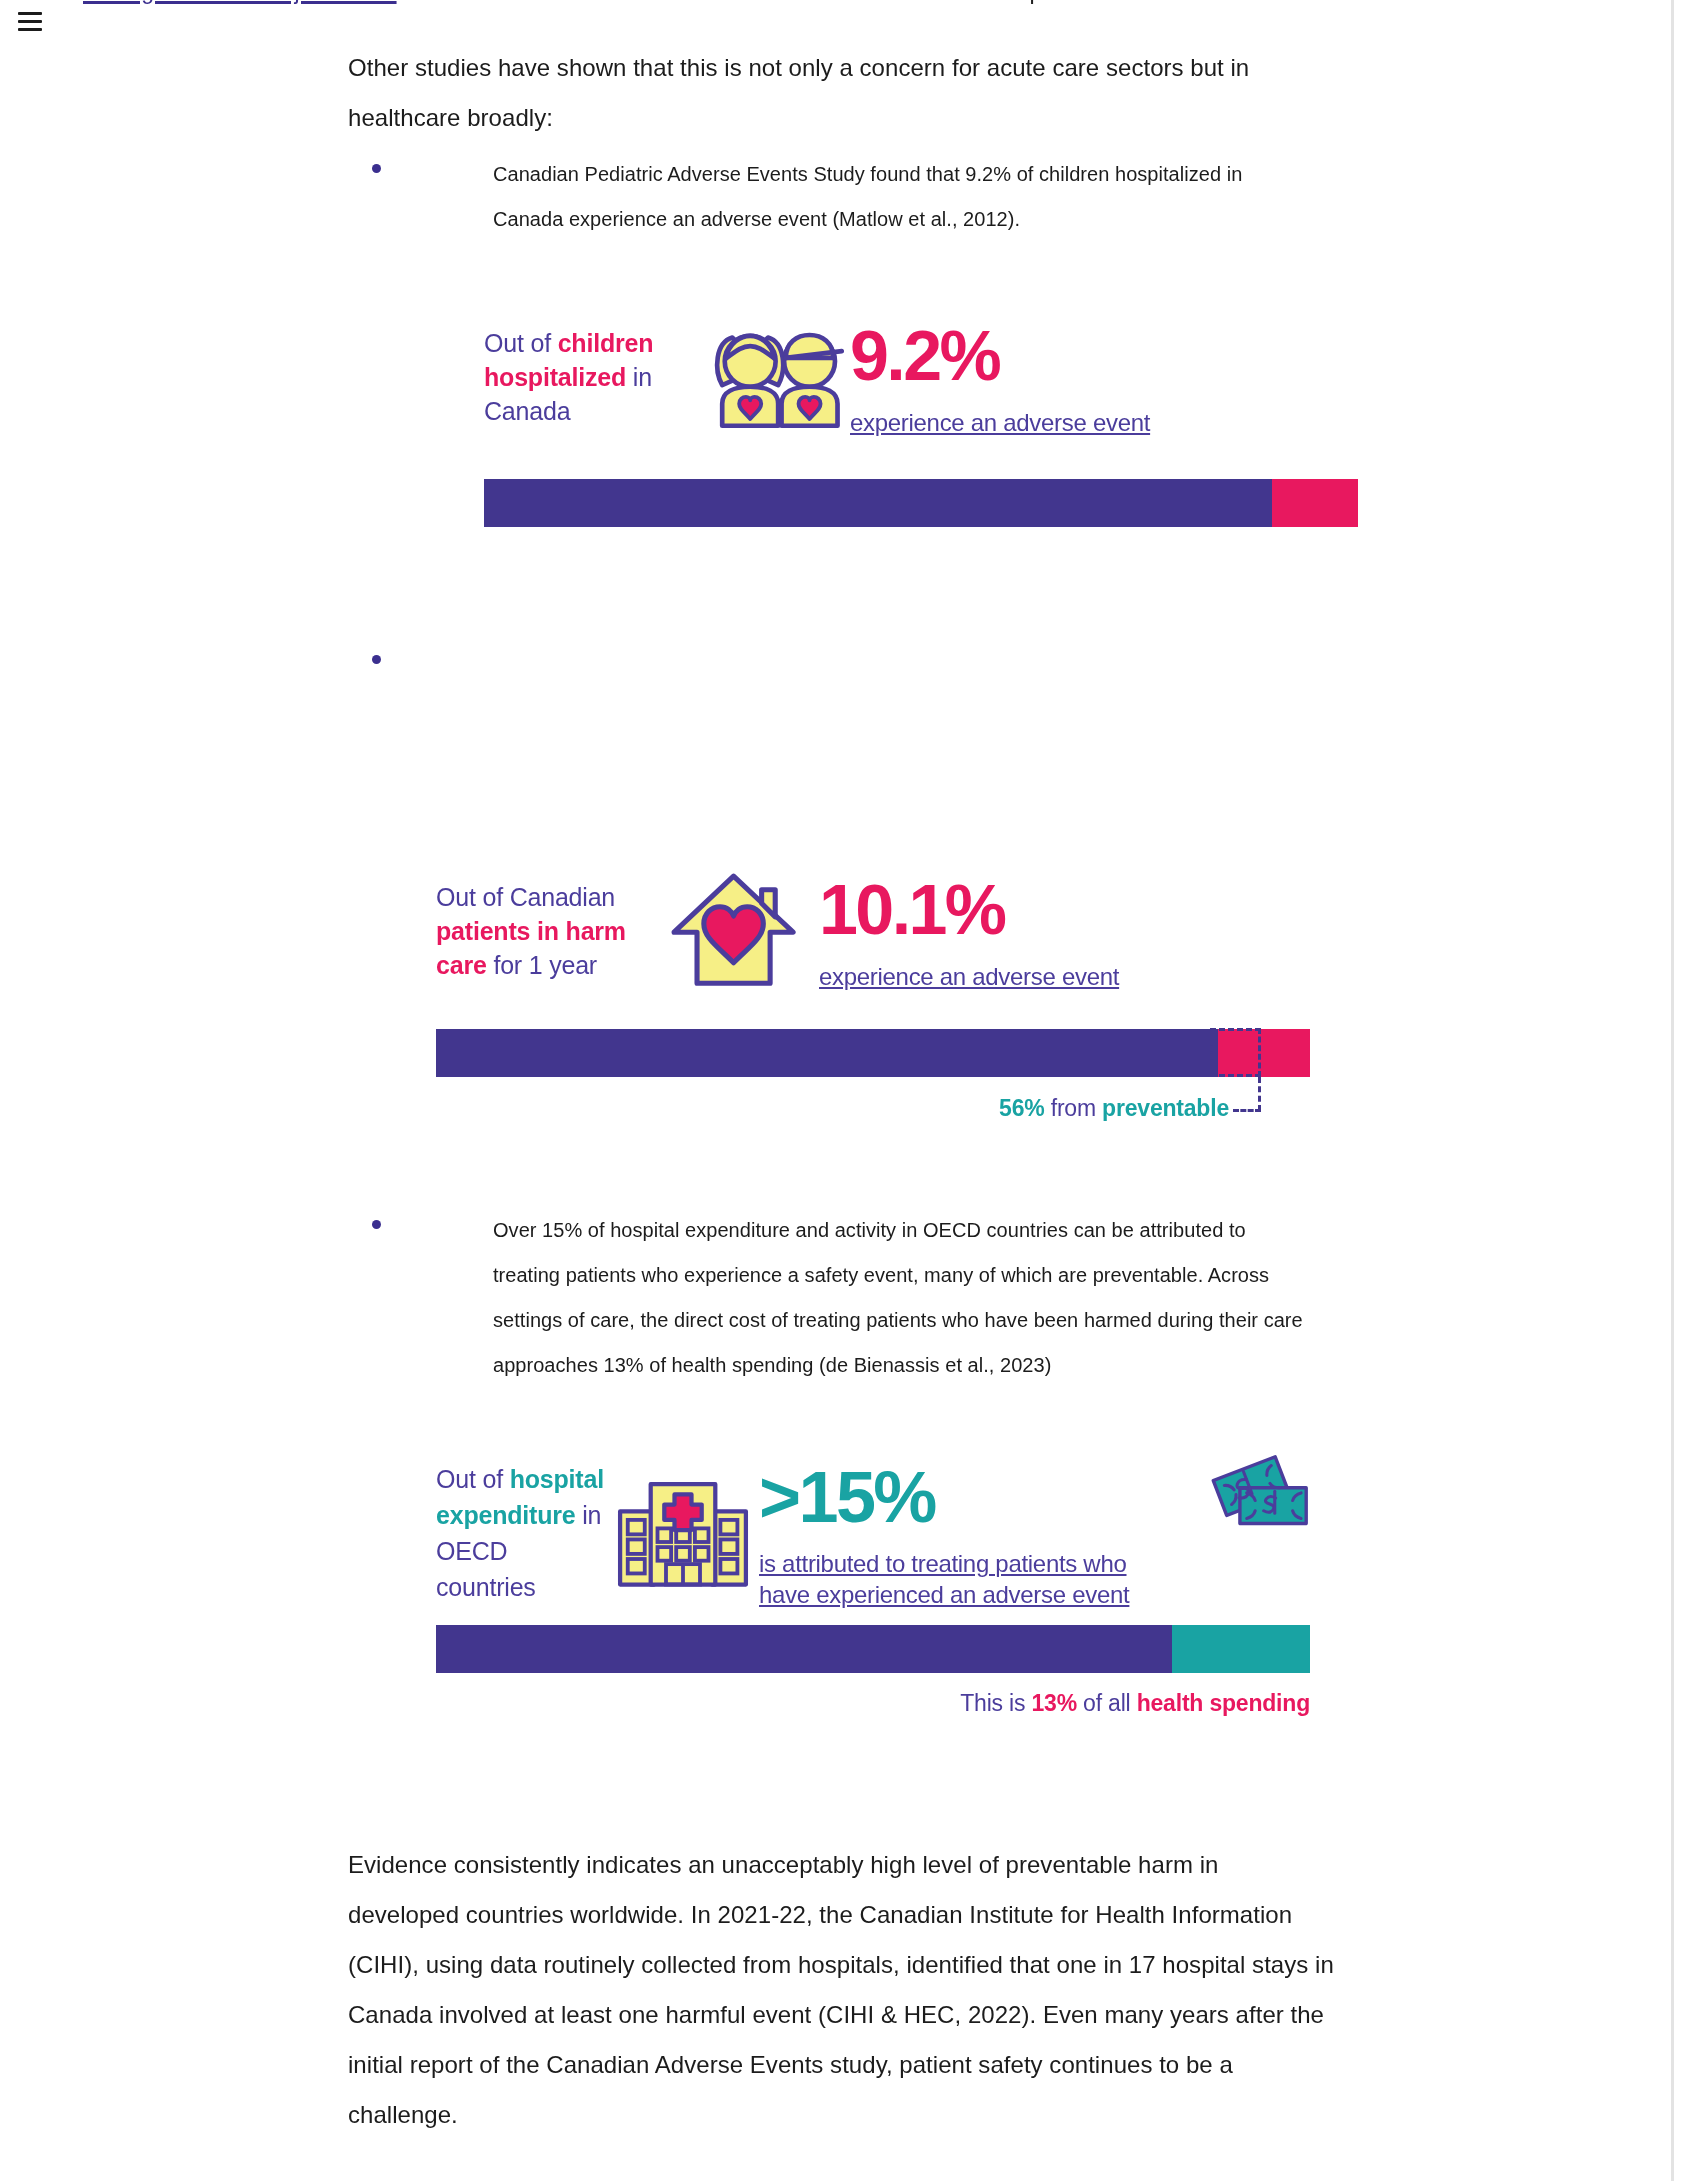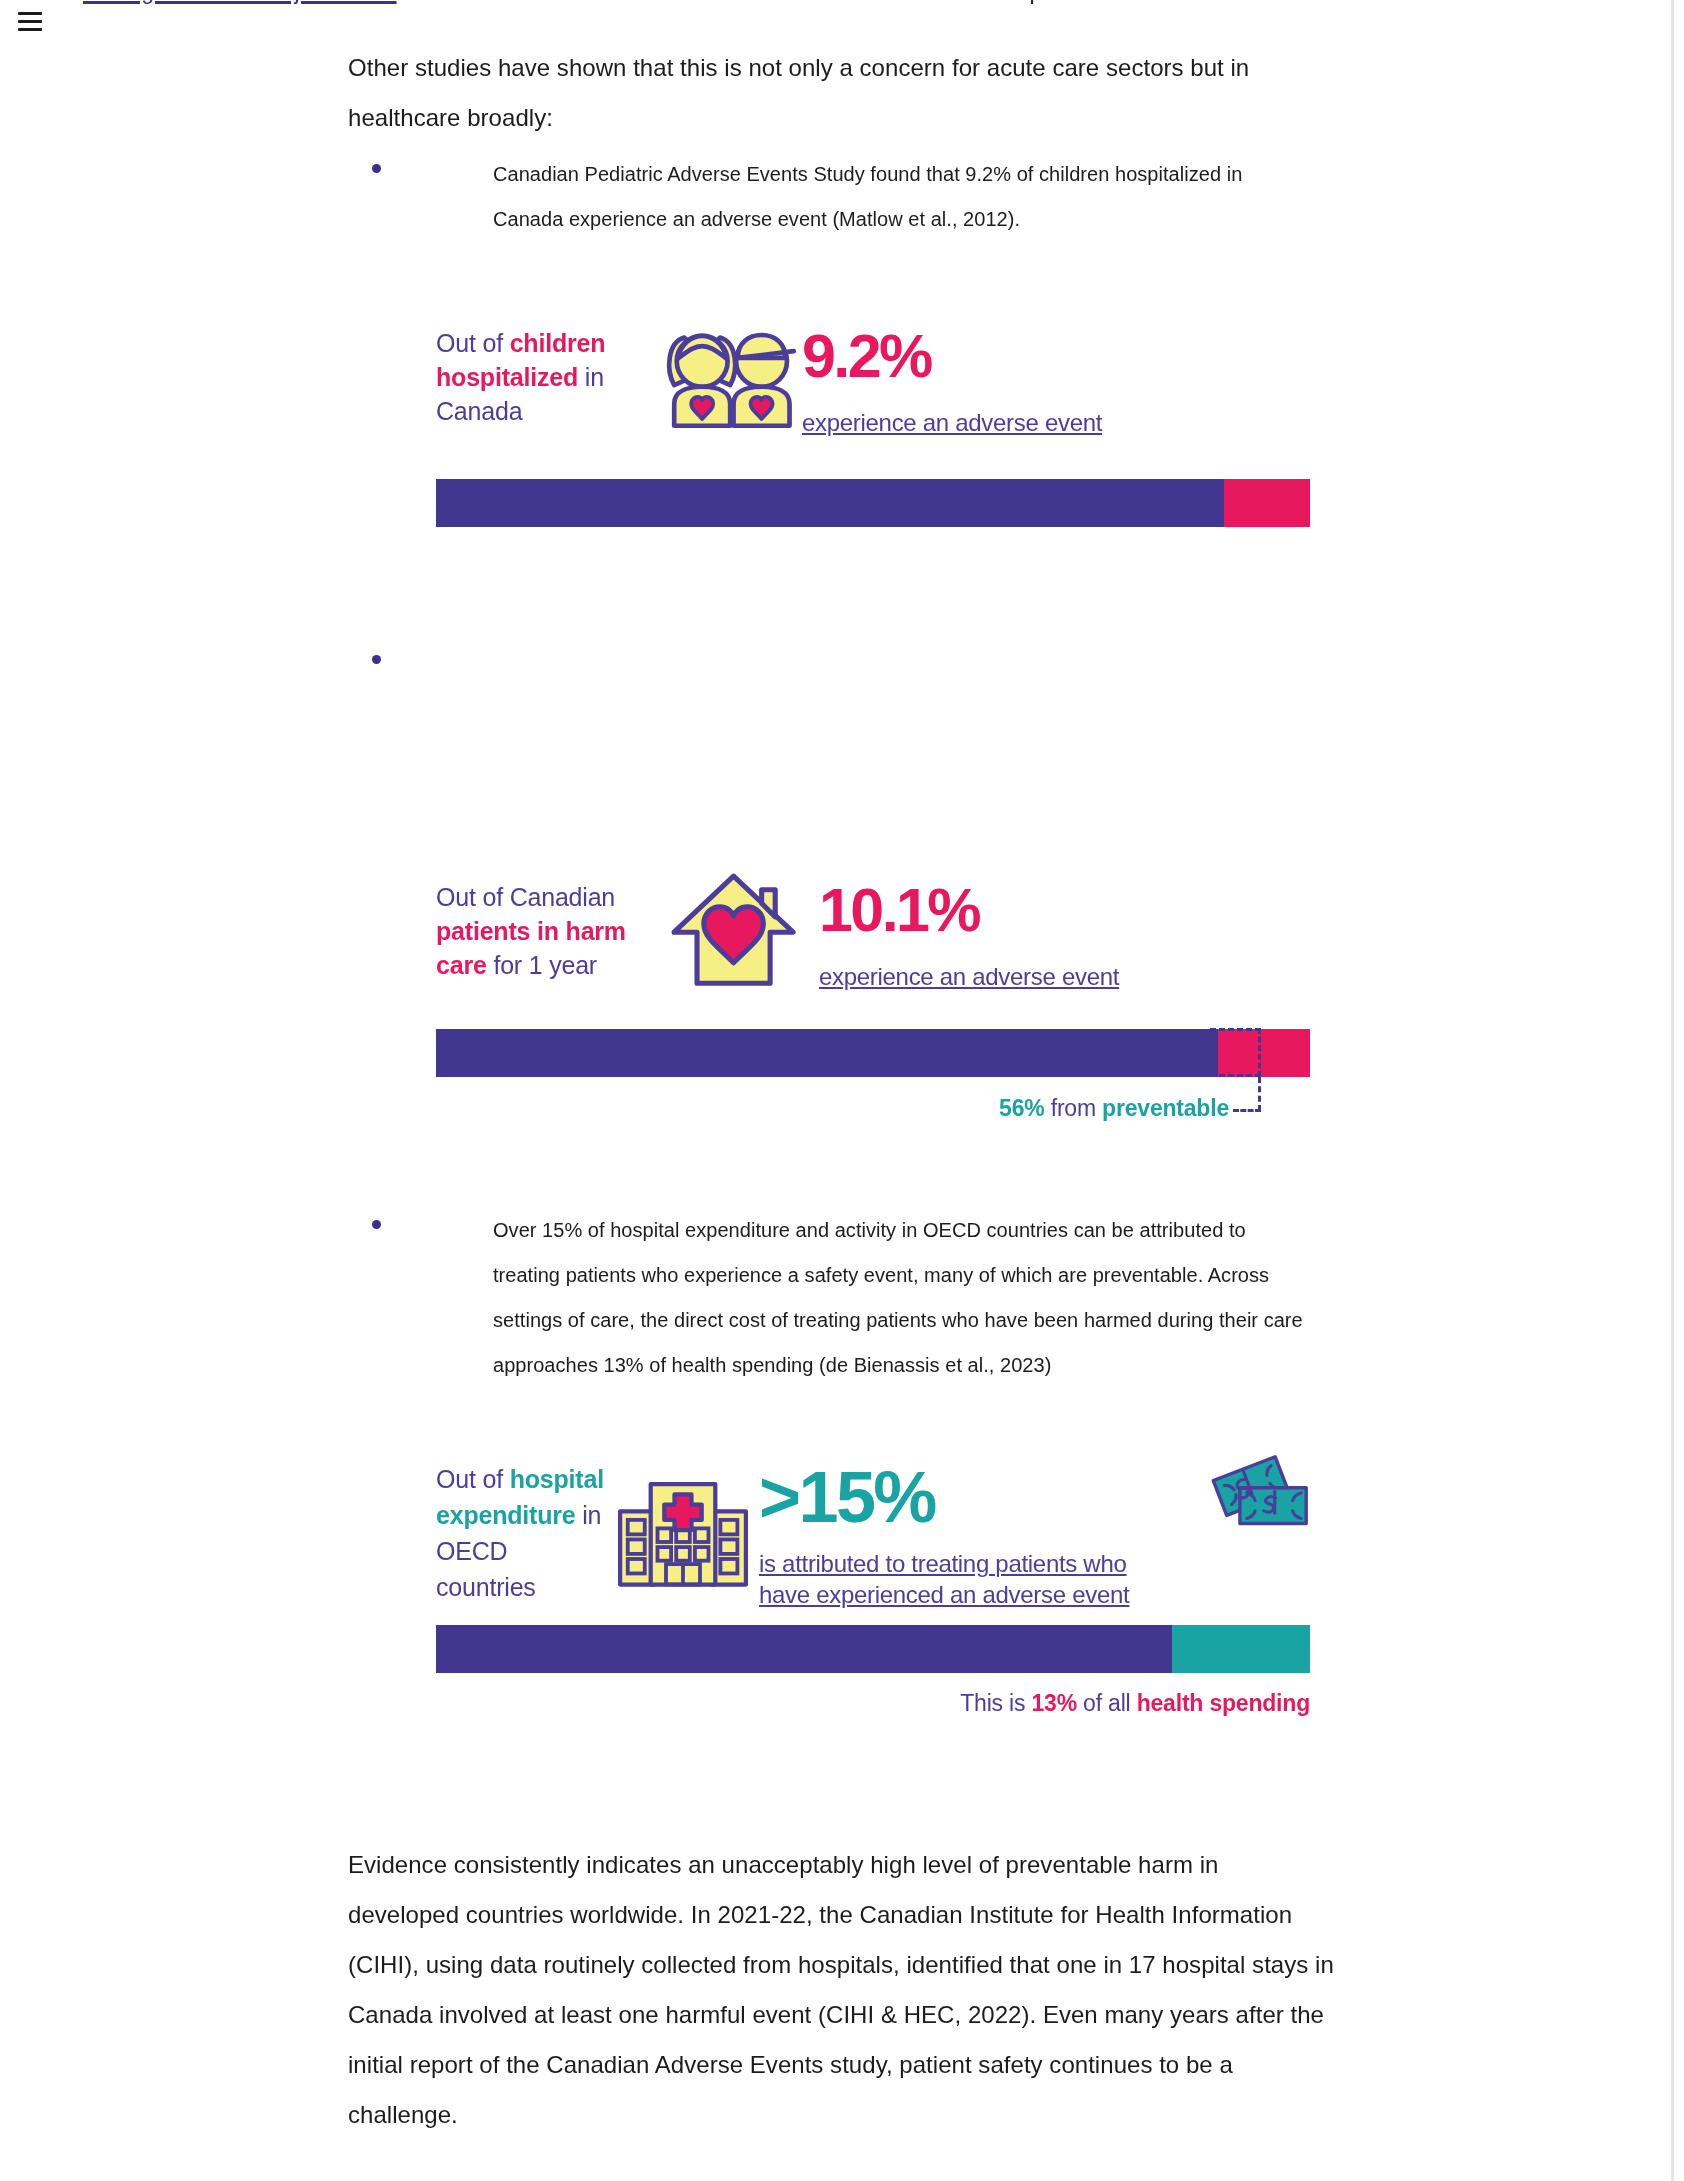--- a/index.html
+++ b/index.html
@@ -141,21 +141,21 @@
     flex: 0 0 auto;
     display: flex;
     align-items: center;
     justify-content: center;
   }
   .stat-slot {
     flex: 1 1 auto;
     position: relative;
   }
   .stat-big {
-    font-size: 61px;
+    font-size: 70px;
     line-height: 82px;
     font-weight: 700;
     letter-spacing: -2.6px;
     display: block;
   }
   .stat-big.pinkstat { color: #e8185f; }
   .stat-big.tealstat { color: #19a3a3; }
   .stat-sub {
     font-size: 24px;
     line-height: 31px;
@@ -225,21 +225,21 @@
 
 <div id="doc">
 
   <div class="para" style="left:348px; top:43px; width:980px;">Other studies have shown that this is not only a concern for acute care sectors but in healthcare broadly:</div>
 
   <div class="bullet-row" style="left:372px; top:152px; width:946px;">
     <span class="bullet-dot"></span>
     <span class="bullet-text">Canadian Pediatric Adverse Events Study found that 9.2% of children hospitalized in Canada experience an adverse event (Matlow et al., 2012).</span>
   </div>
 
-  <div class="info" style="top:300px;">
+  <div class="info" style="top:300px;margin-left:48px;">
     <div class="info-top">
 
       <div class="info-lead">
         <span class="purple">Out of </span><b class="pink">children hospitalized</b><span class="purple"> in Canada</span>
       </div>
 
       <div class="icon-slot" style="flex:0 0 153px;">
         <svg width="141" height="106" viewBox="0 0 165 125" aria-hidden="true">
           <g fill="#f6ef86" stroke="#4b3d9c" stroke-width="5.5" stroke-linejoin="round" stroke-linecap="round">
 

